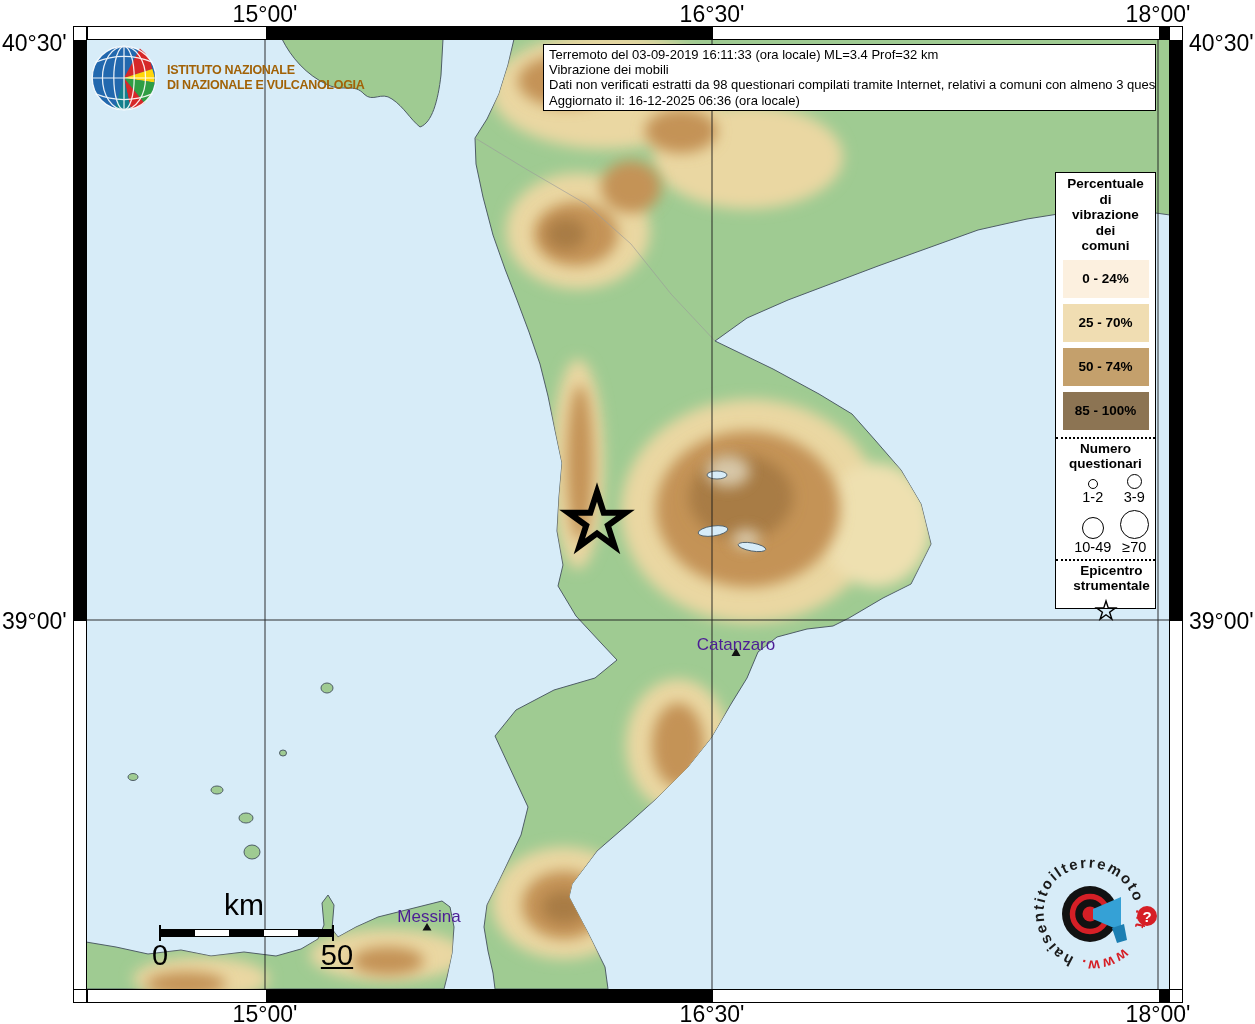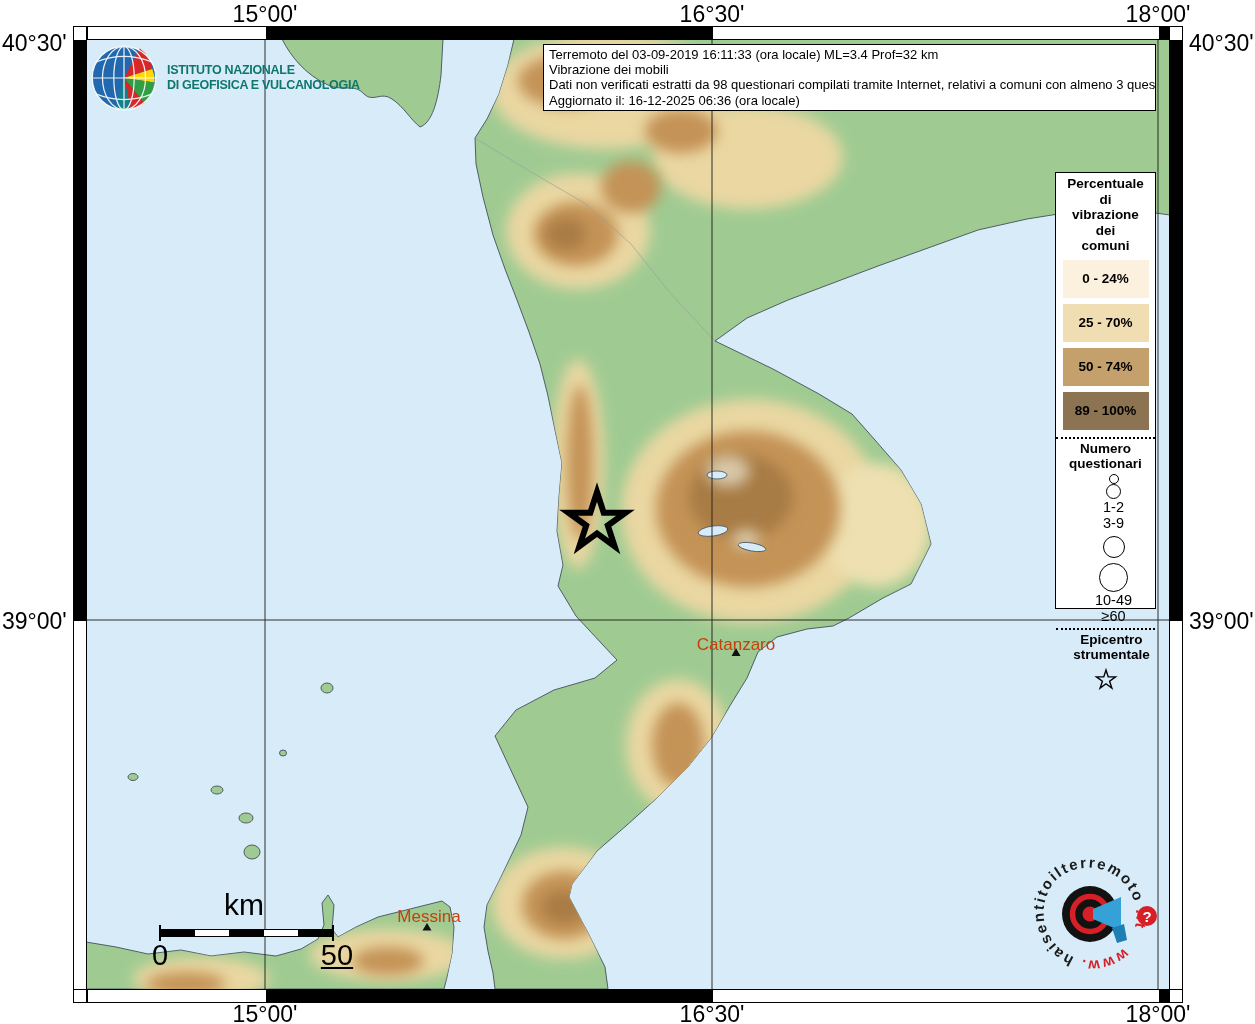--- a/index.html
+++ b/index.html
@@ -15,52 +15,52 @@
   .frame{position:absolute;background:#fff;border:1px solid #000;box-sizing:border-box;}
   .seg{position:absolute;background:#000;}
   .divv{position:absolute;background:#000;width:1px;top:0;bottom:0;}
   .divh{position:absolute;background:#000;height:1px;left:0;right:0;}
 
   
   .map-svg{position:absolute;left:86px;top:39px;}
 
   
   .ingv{position:absolute;left:90px;top:44px;display:flex;align-items:center;}
-  .ingv-text{margin-left:9px;color:#0f766e;font-weight:bold;font-size:12.5px;
+  .ingv-text{margin-left:9px;color:#a16207;font-weight:bold;font-size:12.5px;
              line-height:15px;letter-spacing:-0.3px;white-space:nowrap;}
 
   
   .titlebox{position:absolute;left:543px;top:44px;width:613px;height:67px;
             background:#fff;border:1px solid #000;box-sizing:border-box;
             font-size:13px;line-height:15.2px;padding:2px 5px;white-space:nowrap;
             overflow:hidden;color:#000;}
 
   
   .legend{position:absolute;left:1055px;top:172px;width:101px;height:437px;
           background:#fff;border:1px solid #000;box-sizing:border-box;
           color:#000;text-align:center;}
   .lg-title{font-weight:bold;font-size:13.5px;line-height:15.5px;padding-top:3px;}
   .sw{width:86px;height:38px;margin:6px auto 0 auto;font-weight:bold;font-size:13.5px;
       line-height:38px;}
   .dotsep{border-top:2px dotted #000;margin-top:7px;}
-  .circle-grid{display:grid;grid-template-columns:1fr;align-items:end;
+  .circle-grid{display:grid;grid-template-columns:1fr 1fr;align-items:end;
                justify-items:center;margin-top:2px;padding-left:16px;}
   .ring{display:inline-block;border:1.8px solid #000;border-radius:50%;background:#fff;}
   .circ-label{font-size:14.5px;line-height:16px;}
 
   
   .km-label{position:absolute;font-size:30px;color:#000;transform:translateX(-50%);}
   .sbar{position:absolute;left:160px;top:929px;width:173px;height:8px;
         border:1px solid #000;box-sizing:border-box;display:flex;}
   .sbar div{height:100%;}
   .stick{position:absolute;width:2px;height:16px;background:#000;top:925px;}
   .snum{position:absolute;font-size:29px;color:#000;transform:translateX(-50%);top:939px;}
 
   
-  .city{position:absolute;font-size:17px;color:#c2410c;transform:translateX(-50%);
+  .city{position:absolute;font-size:17px;color:#4c1d95;transform:translateX(-50%);
         white-space:nowrap;}
 
   
   .wm{position:absolute;left:1020px;top:844px;}
 </style>
 </head>
 <body>
 
 <div class="page">
 
@@ -194,21 +194,21 @@
         <ellipse cx="30" cy="30" rx="19" ry="28"></ellipse>
         <ellipse cx="30" cy="30" rx="9" ry="28"></ellipse>
         <line x1="30" y1="2" x2="30" y2="58"></line>
         <line x1="2" y1="30" x2="58" y2="30"></line>
         <path d="M5,16 Q30,6 55,16"></path>
         <path d="M5,44 Q30,54 55,44"></path>
       </g>
     </svg>
     <div class="ingv-text">
       <div>ISTITUTO NAZIONALE</div>
-      <div>DI GEOFISICA E VULCANOLOGIA</div>
+      <div>DI NAZIONALE E VULCANOLOGIA</div>
     </div>
   </div>
 
   <div class="titlebox">
     <div>Terremoto del 03-09-2019 16:11:33 (ora locale) ML=3.4 Prof=32 km</div>
     <div>Vibrazione dei mobili</div>
     <div>Dati non verificati estratti da 98 questionari compilati tramite Internet, relativi a comuni con almeno 3 questionari.</div>
     <div>Aggiornato il: 16-12-2025 06:36 (ora locale)</div>
   </div>
 
@@ -216,37 +216,37 @@
     <div class="lg-title">
       <div>Percentuale</div>
       <div>di</div>
       <div>vibrazione</div>
       <div>dei</div>
       <div>comuni</div>
     </div>
     <div class="sw" style="background: rgb(252, 240, 223);">0 - 24%</div>
     <div class="sw" style="background: rgb(240, 221, 178);">25 - 70%</div>
     <div class="sw" style="background: rgb(196, 160, 108);">50 - 74%</div>
-    <div class="sw" style="background: rgb(140, 116, 83);">89 - 100%</div>
+    <div class="sw" style="background: rgb(140, 116, 83);">85 - 100%</div>
 
     <div class="dotsep"></div>
 
     <div class="lg-title" style="padding-top:2px;">
       <div>Numero</div>
       <div>questionari</div>
     </div>
     <div class="circle-grid">
       <span class="ring" style="width:8px;height:8px;"></span>
       <span class="ring" style="width:13px;height:13px;"></span>
       <span class="circ-label">1-2</span>
       <span class="circ-label">3-9</span>
       <span class="ring" style="width:20px;height:20px;margin-top:5px;"></span>
       <span class="ring" style="width:27px;height:27px;margin-top:5px;"></span>
       <span class="circ-label">10-49</span>
-      <span class="circ-label">≥60</span>
+      <span class="circ-label">≥70</span>
     </div>
 
     <div class="dotsep" style="margin-top:4px;"></div>
 
     <div class="lg-title" style="padding-top:2px;padding-left:12px;">
       <div>Epicentro</div>
       <div>strumentale</div>
     </div>
     <svg width="26" height="26" viewBox="0 0 26 26" style="margin-top:4px;">
       <path d="M13,3 L15.24,9.91 L22.51,9.91 L16.6,14.18 L18.88,21.09 L13,16.8 L7.12,21.09 L9.4,14.18 L3.49,9.91 L10.76,9.91 Z" fill="none" stroke="#000" stroke-width="1.4"></path>

